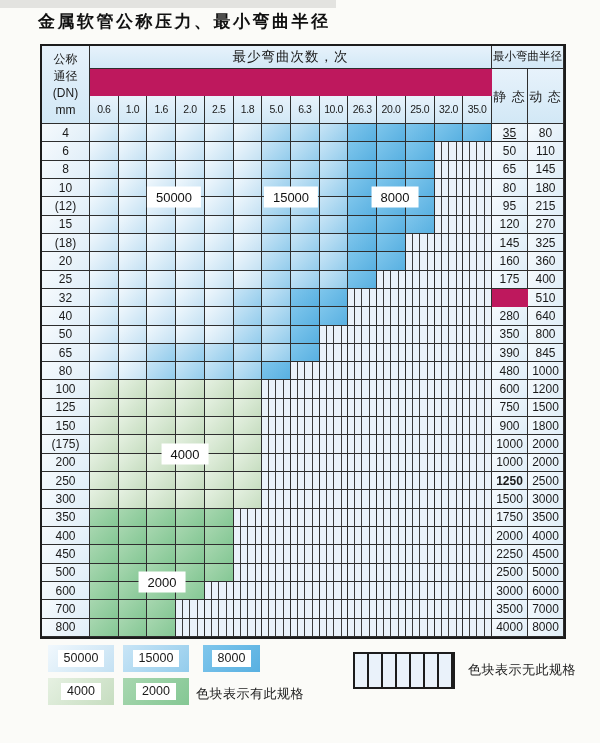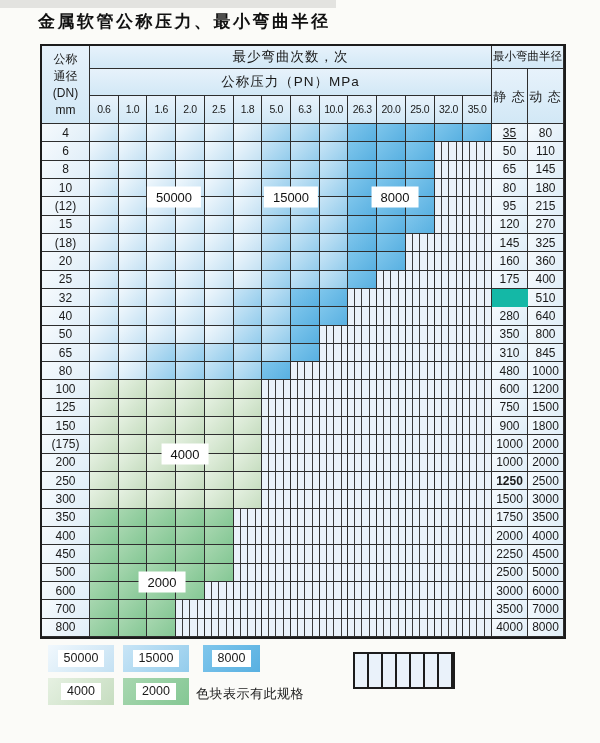--- a/index.html
+++ b/index.html
@@ -11,21 +11,21 @@
     overflow:hidden;
   }
   .topstrip{position:absolute;left:0;top:0;width:336px;height:8px;background:#e3e3e0;}
   .title{
     position:absolute;left:38px;top:10px;
     font-family:"DejaVu Serif",serif;
     font-weight:bold;font-size:17px;letter-spacing:2.5px;color:#111;
   }
   .table-wrap{
     position:absolute;left:40px;top:44px;width:522px;height:591px;
-    border:2px solid #1c1c1c;background:#14b8a6;
+    border:2px solid #1c1c1c;background:#be185d;
   }
   .grid{
     display:grid;width:100%;height:100%;
     grid-template-columns:48px repeat(14,1fr) 36px 36px;
     grid-template-rows:23px 27px 28px repeat(28,1fr);
   }
   .cell{
     border-right:1px solid #2e2e2e;border-bottom:1px solid #2e2e2e;
     box-sizing:border-box;
     display:flex;align-items:center;justify-content:center;
@@ -69,21 +69,20 @@
 <div class="table-wrap" id="table-wrap">
   <div class="grid" id="grid">
       <div class="cell hd corner" style="grid-area: 1 / 1 / span 3;">
         <div>公称</div>
         <div>通径</div>
         <div>(DN)</div>
         <div>mm</div>
       </div>
       <div class="cell hd big" style="grid-area: 1 / 2 / auto / span 14;">最少弯曲次数，次</div>
       <div class="cell hd radius" style="grid-area: 1 / 16 / auto / span 2;">最小弯曲半径</div>
-      <div class="cell hd big" style="grid-area: 2 / 2 / auto / span 14;">公称压力（PN）MPa</div>
       <div class="cell hd" style="grid-area: 2 / 16 / span 2;">静 态</div>
       <div class="cell hd" style="grid-area: 2 / 17 / span 2;">动 态</div>
       <div class="cell hd tick" style="grid-area: 3 / 2;">0.6</div>
       <div class="cell hd tick" style="grid-area: 3 / 3;">1.0</div>
       <div class="cell hd tick" style="grid-area: 3 / 4;">1.6</div>
       <div class="cell hd tick" style="grid-area: 3 / 5;">2.0</div>
       <div class="cell hd tick" style="grid-area: 3 / 6;">2.5</div>
       <div class="cell hd tick" style="grid-area: 3 / 7;">1.8</div>
       <div class="cell hd tick" style="grid-area: 3 / 8;">5.0</div>
       <div class="cell hd tick" style="grid-area: 3 / 9;">6.3</div>
@@ -305,21 +304,21 @@
       <div class="cell zM" style="grid-area: 16 / 6;"></div>
       <div class="cell zM" style="grid-area: 16 / 7;"></div>
       <div class="cell zM" style="grid-area: 16 / 8;"></div>
       <div class="cell zD" style="grid-area: 16 / 9;"></div>
       <div class="cell zS" style="grid-area: 16 / 10;"></div>
       <div class="cell zS" style="grid-area: 16 / 11;"></div>
       <div class="cell zS" style="grid-area: 16 / 12;"></div>
       <div class="cell zS" style="grid-area: 16 / 13;"></div>
       <div class="cell zS" style="grid-area: 16 / 14;"></div>
       <div class="cell zS" style="grid-area: 16 / 15;"></div>
-      <div class="cell lab" style="grid-area: 16 / 16;">310</div>
+      <div class="cell lab" style="grid-area: 16 / 16;">390</div>
       <div class="cell lab" style="grid-area: 16 / 17;">845</div>
       <div class="cell lab" style="grid-area: 17 / 1;">80</div>
       <div class="cell zL" style="grid-area: 17 / 2;"></div>
       <div class="cell zL" style="grid-area: 17 / 3;"></div>
       <div class="cell zM" style="grid-area: 17 / 4;"></div>
       <div class="cell zM" style="grid-area: 17 / 5;"></div>
       <div class="cell zM" style="grid-area: 17 / 6;"></div>
       <div class="cell zM" style="grid-area: 17 / 7;"></div>
       <div class="cell zD" style="grid-area: 17 / 8;"></div>
       <div class="cell zS" style="grid-area: 17 / 9;"></div>
@@ -573,20 +572,21 @@
 <div class="zlabel" style="left: 132px; top: 151px;">50000</div>
     <div class="zlabel" style="left: 249px; top: 151px;">15000</div>
     <div class="zlabel" style="left: 353px; top: 151px;">8000</div>
     <div class="zlabel" style="left: 143px; top: 408px;">4000</div>
     <div class="zlabel" style="left: 120px; top: 536px;">2000</div>
   </div>
 
 <div class="legend" id="legend">
   <div class="lg-note" style="left:148px;top:40px;">色块表示有此规格</div>
   <div class="nospec-box"></div>
+  <div class="lg-note" style="left:420px;top:16px;">色块表示无此规格</div>
 <div class="lg-block zL" style="left: 0px; top: 0px; width: 66px;">
       <span class="lg-num">50000</span>
     </div>
     <div class="lg-block zM" style="left: 75px; top: 0px; width: 66px;">
       <span class="lg-num">15000</span>
     </div>
     <div class="lg-block zD" style="left: 155px; top: 0px; width: 57px;">
       <span class="lg-num">8000</span>
     </div>
     <div class="lg-block zG" style="left: 0px; top: 33px; width: 66px;">

